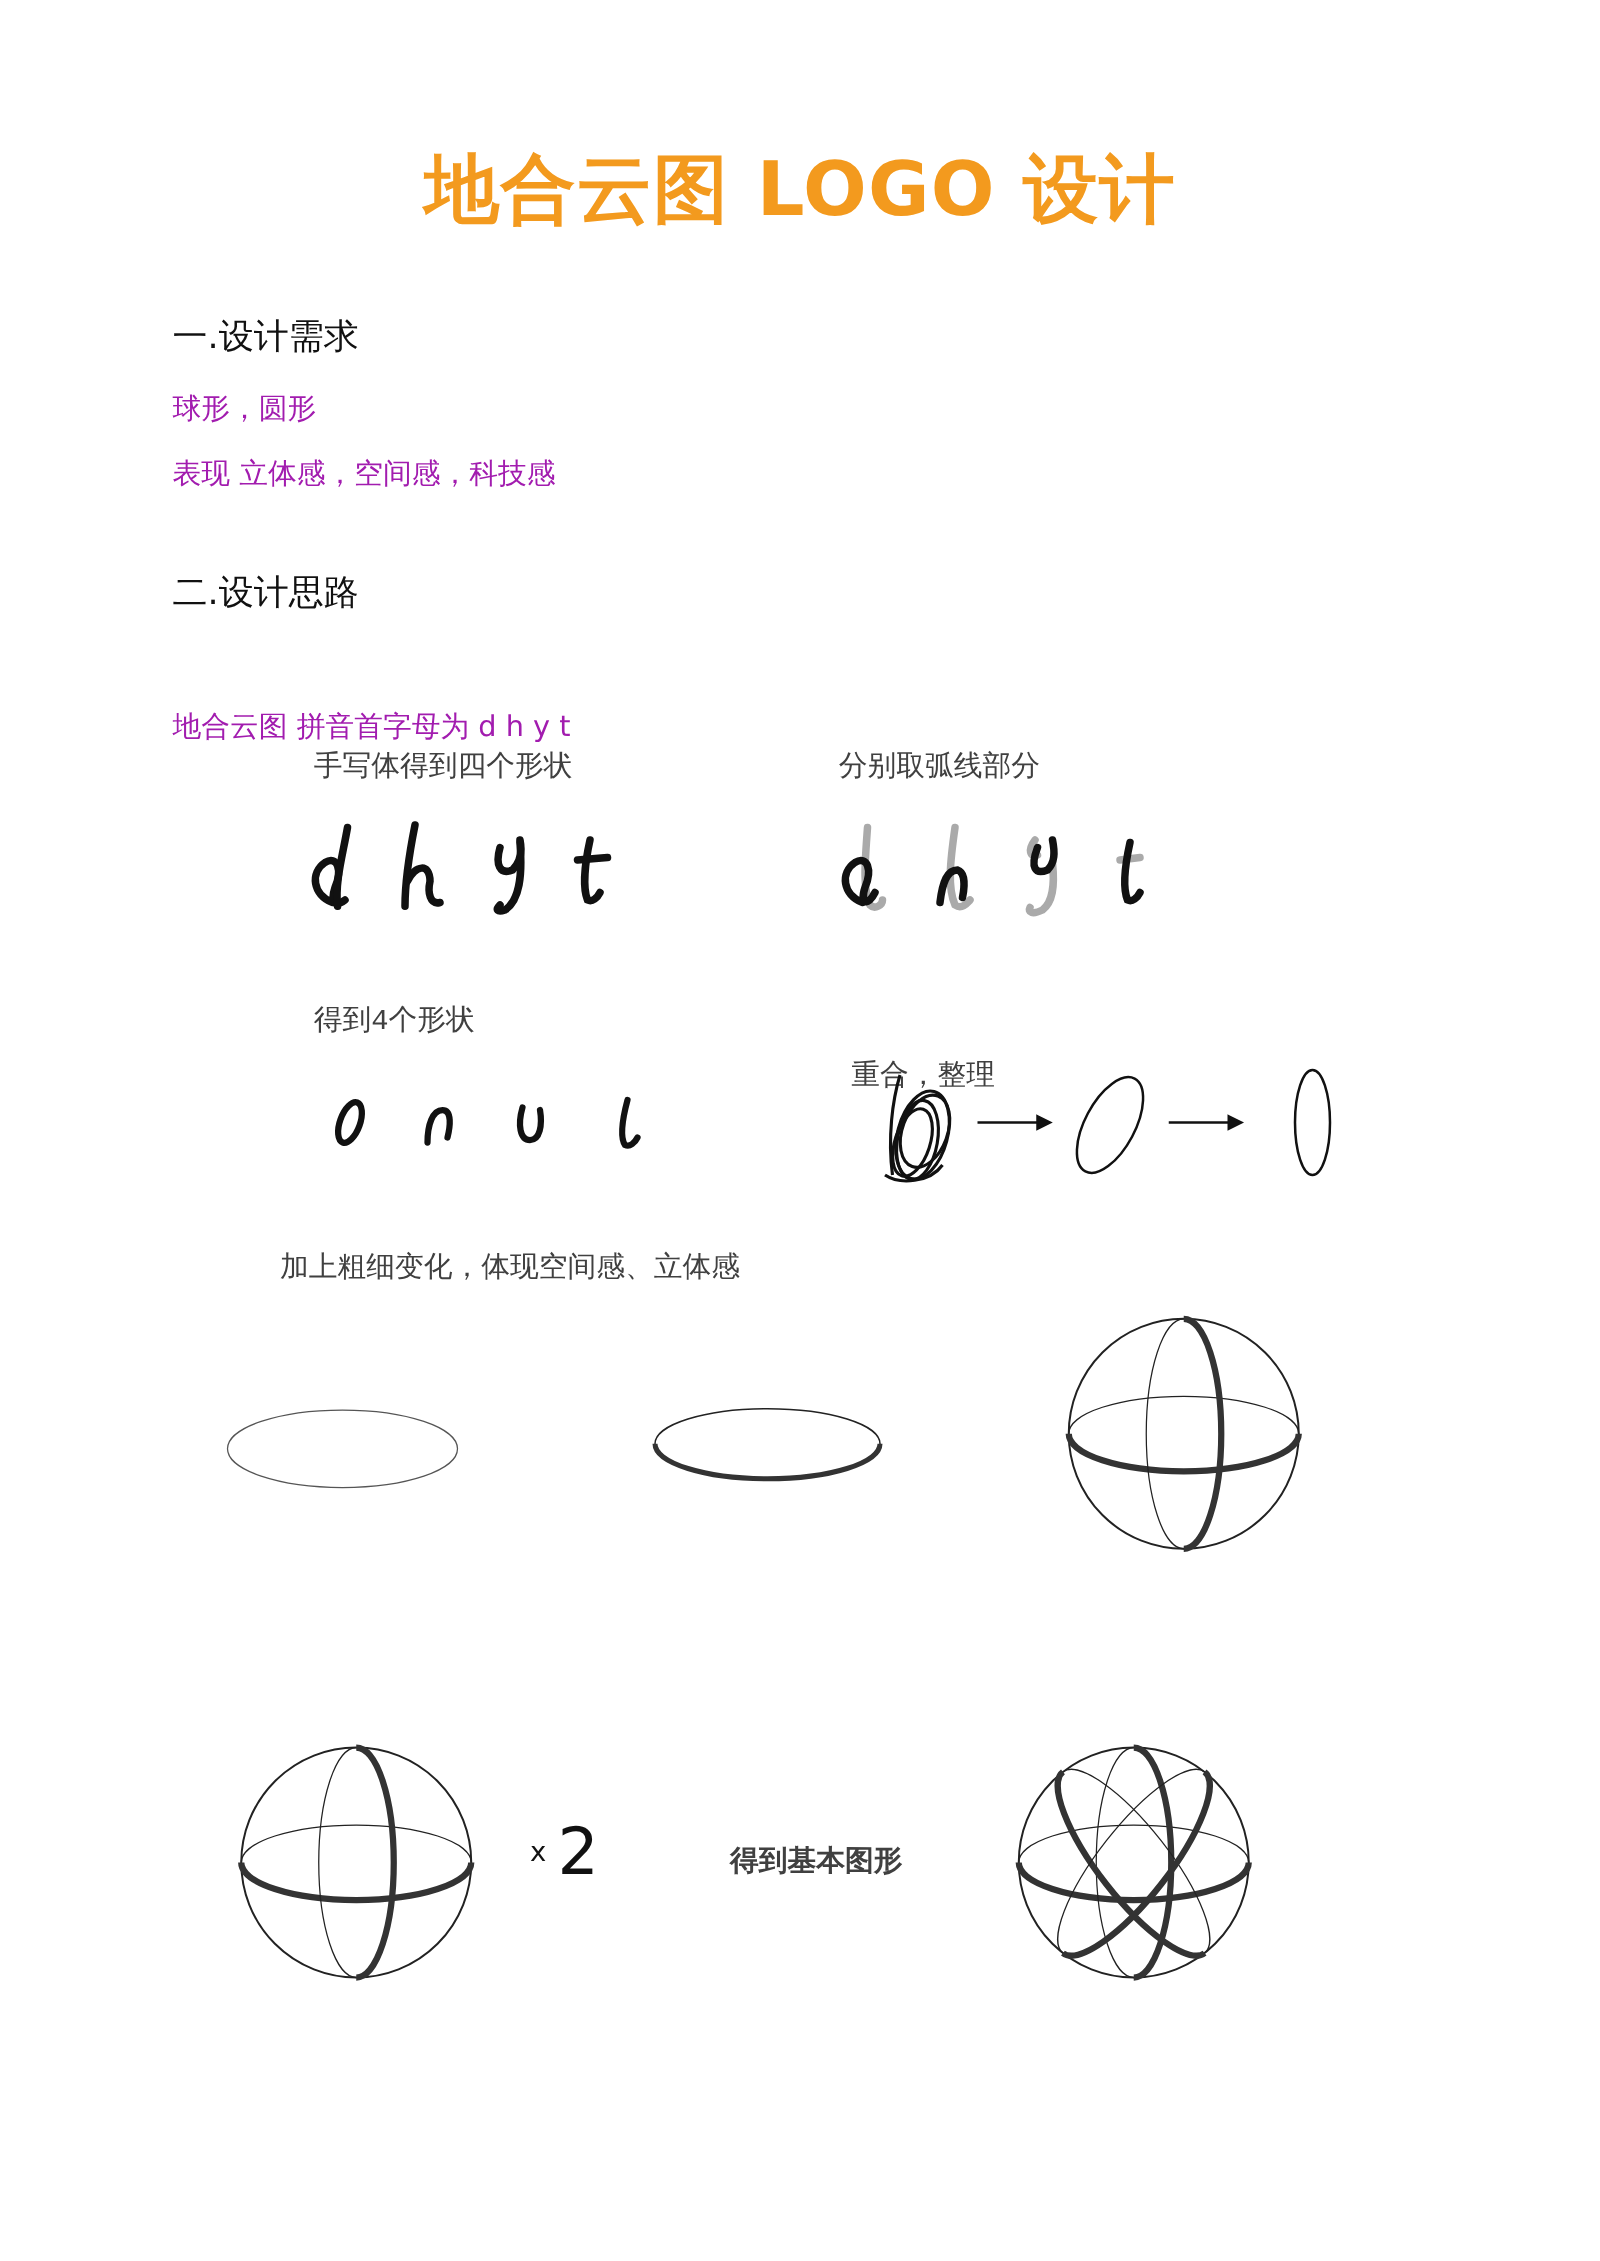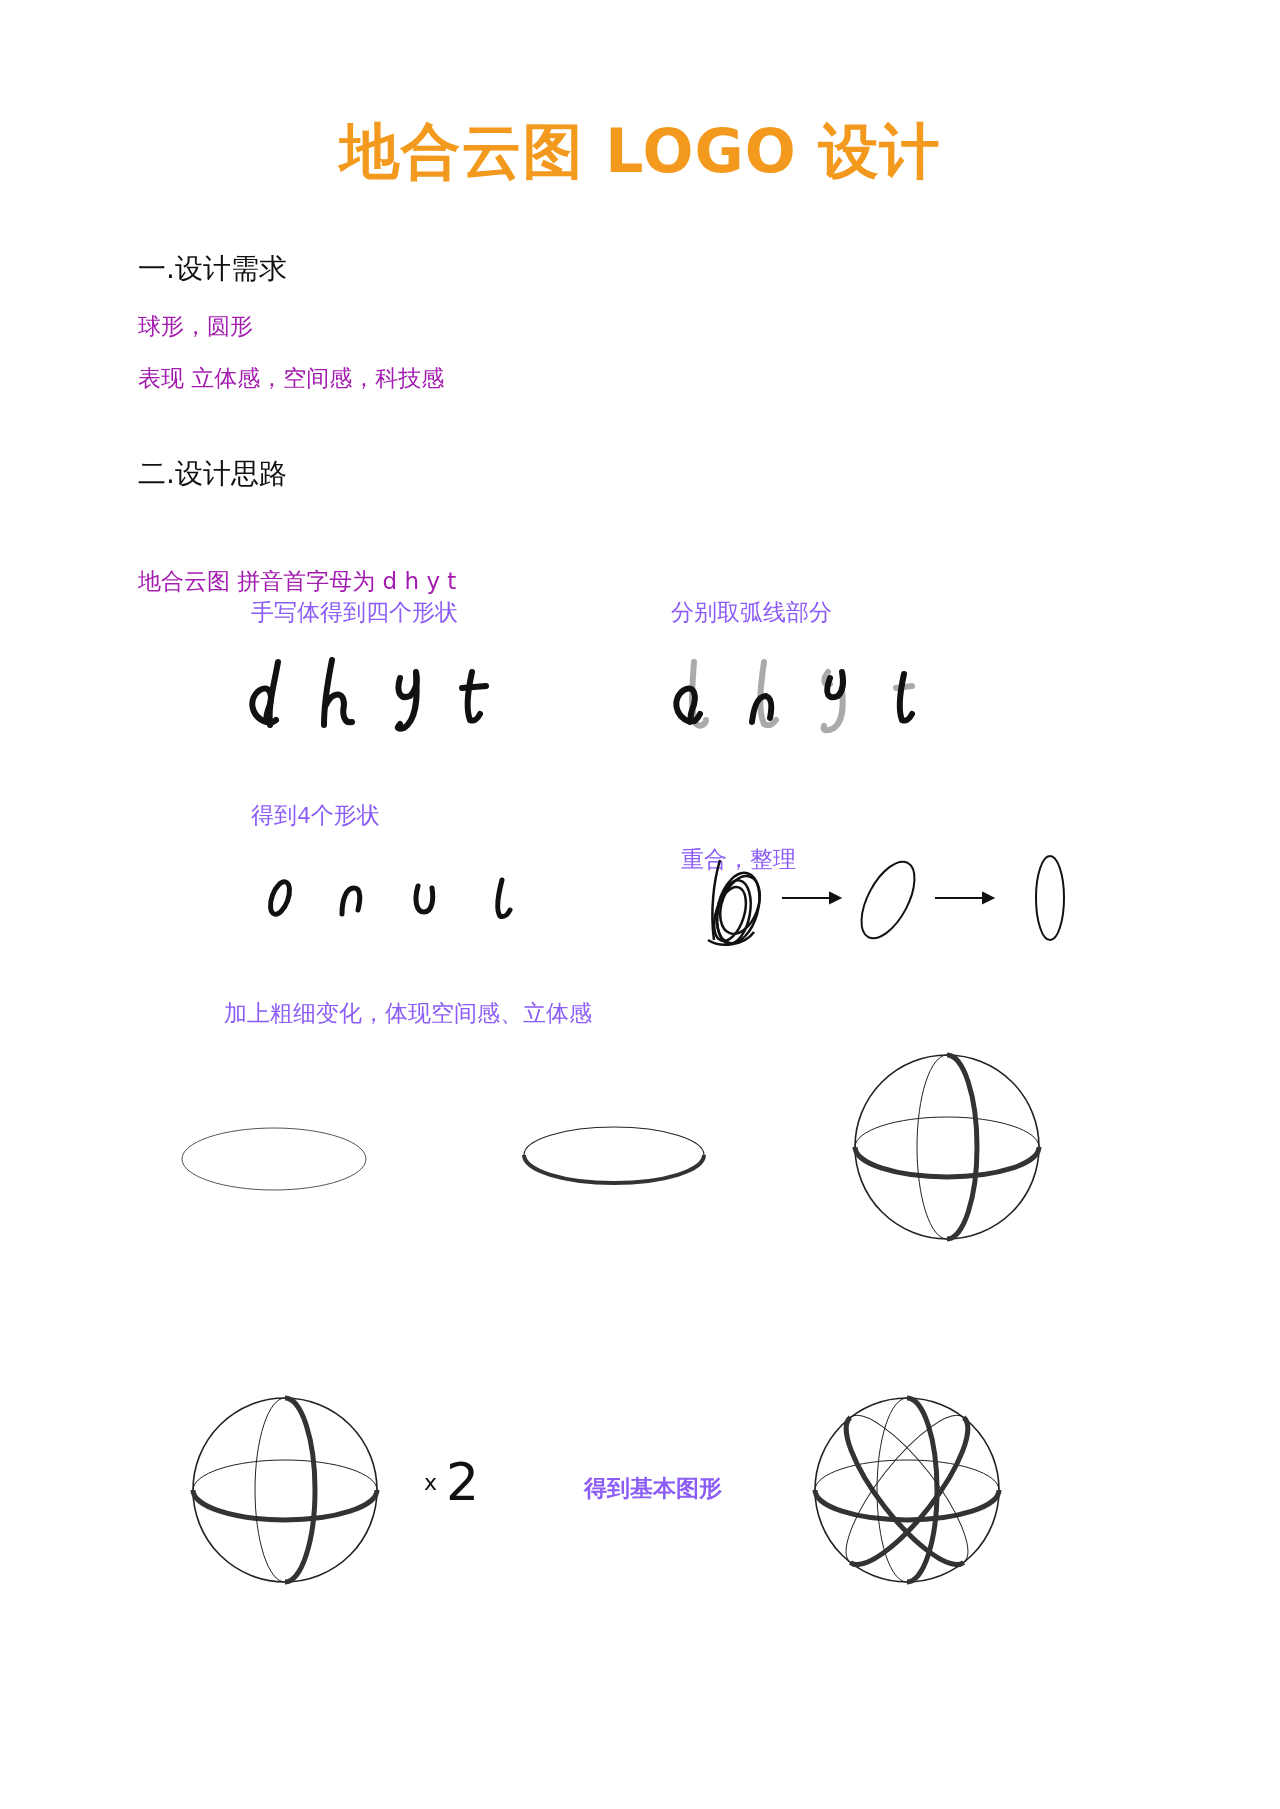--- a/index.html
+++ b/index.html
@@ -3,21 +3,21 @@
 <meta charset="utf-8">
 <style>
   html, body { margin: 0; padding: 0; background: #ffffff; }
   body { width: 1280px; height: 1809px; position: relative; overflow: hidden;
          font-family: "DejaVu Sans", "Liberation Sans", sans-serif; color: #111; }
   .abs { position: absolute; }
   .title { left: 0; width: 1280px; top: 112px; text-align: center; font-size: 60px;
            font-weight: bold; color: #f39a1e; letter-spacing: 1px; }
   .h2 { font-size: 28px; color: #111; }
   .p { font-size: 23px; color: #a21caf; }
-  .cap { font-size: 23px; color: #8b5cf6; text-align: center; }
+  .cap { font-size: 23px; color: #404040; text-align: center; }
   svg { position: absolute; overflow: visible; }
   .times { font-size: 22px; }
   .two { font-size: 52px; }
 </style>
 </head>
 <body>
 
 <div class="abs title">地合云图 LOGO 设计</div>
 
 <div class="abs h2" style="left:138px; top:250px;">一.设计需求</div>

